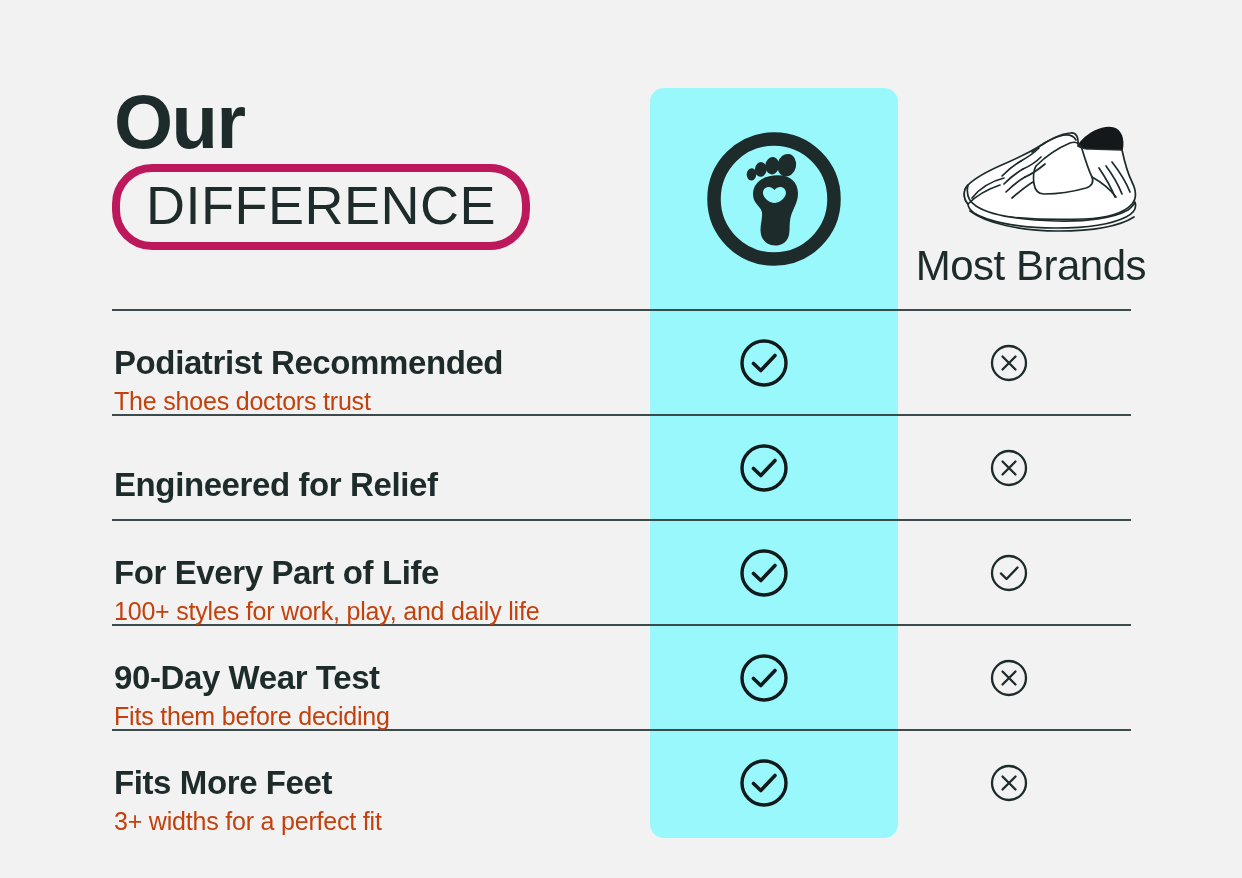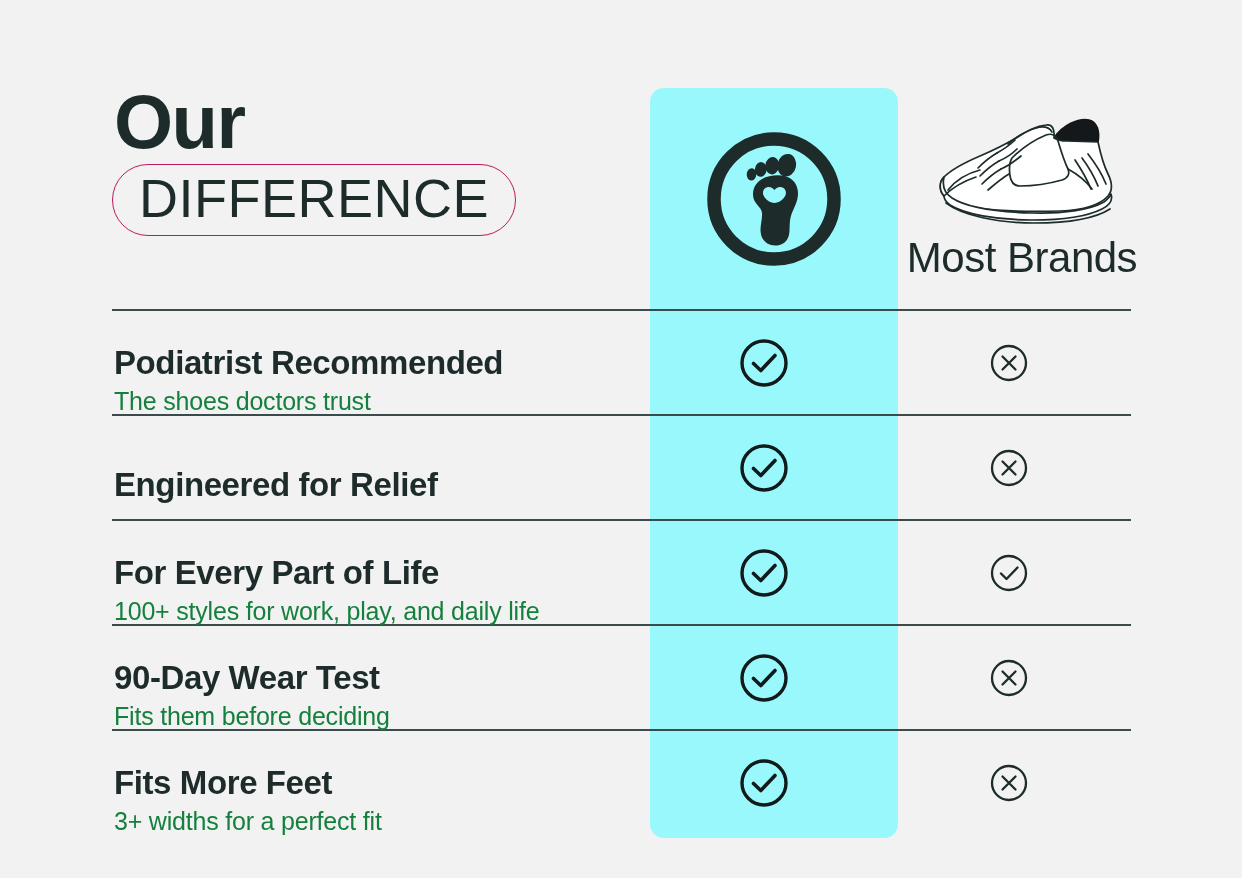--- a/index.html
+++ b/index.html
@@ -53,21 +53,21 @@
   .title-our {
     font-size: 76px;
     font-weight: 700;
     line-height: 0.95;
     letter-spacing: -1.5px;
     color: #1d2b2b;
     margin: 0 0 6px 2px;
   }
   .title-pill {
     display: inline-block;
-    border: 1px solid #be185d;
+    border: 8px solid #be185d;
     border-radius: 40px;
     padding: 6px 26px 10px 26px;
     line-height: 1;
   }
   .title-difference {
     font-size: 54px;
     font-weight: 500;
     letter-spacing: 0.5px;
     color: #1d2b2b;
     line-height: 1;
@@ -81,26 +81,26 @@
     width: 248px;
     height: 222px;
     display: flex;
     align-items: center;
     justify-content: center;
   }
 
   .brands-cell {
     position: absolute;
     left: 898px;
-    top: 96px;
+    top: 104px;
     width: 248px;
     height: 222px;
     display: flex;
     flex-direction: column;
-    align-items: center;
+    align-items: flex-end;
     justify-content: flex-start;
   }
   .shoe-art {
     margin-top: 8px;
   }
   .brands-label {
     font-size: 42px;
     font-weight: 400;
     letter-spacing: -0.5px;
     color: #1d2b2b;
@@ -138,21 +138,21 @@
     font-weight: 700;
     letter-spacing: -0.4px;
     line-height: 1.1;
     color: #1d2b2b;
   }
   .row-sub {
     font-size: 25px;
     font-weight: 400;
     letter-spacing: -0.2px;
     line-height: 1.2;
-    color: #15803d;
+    color: #c2410c;
     margin-top: 5px;
   }
   .cell-mark {
     width: 248px;
     display: flex;
     align-items: center;
     justify-content: center;
   }
   .cell-brand {  }
   .cell-other { }

